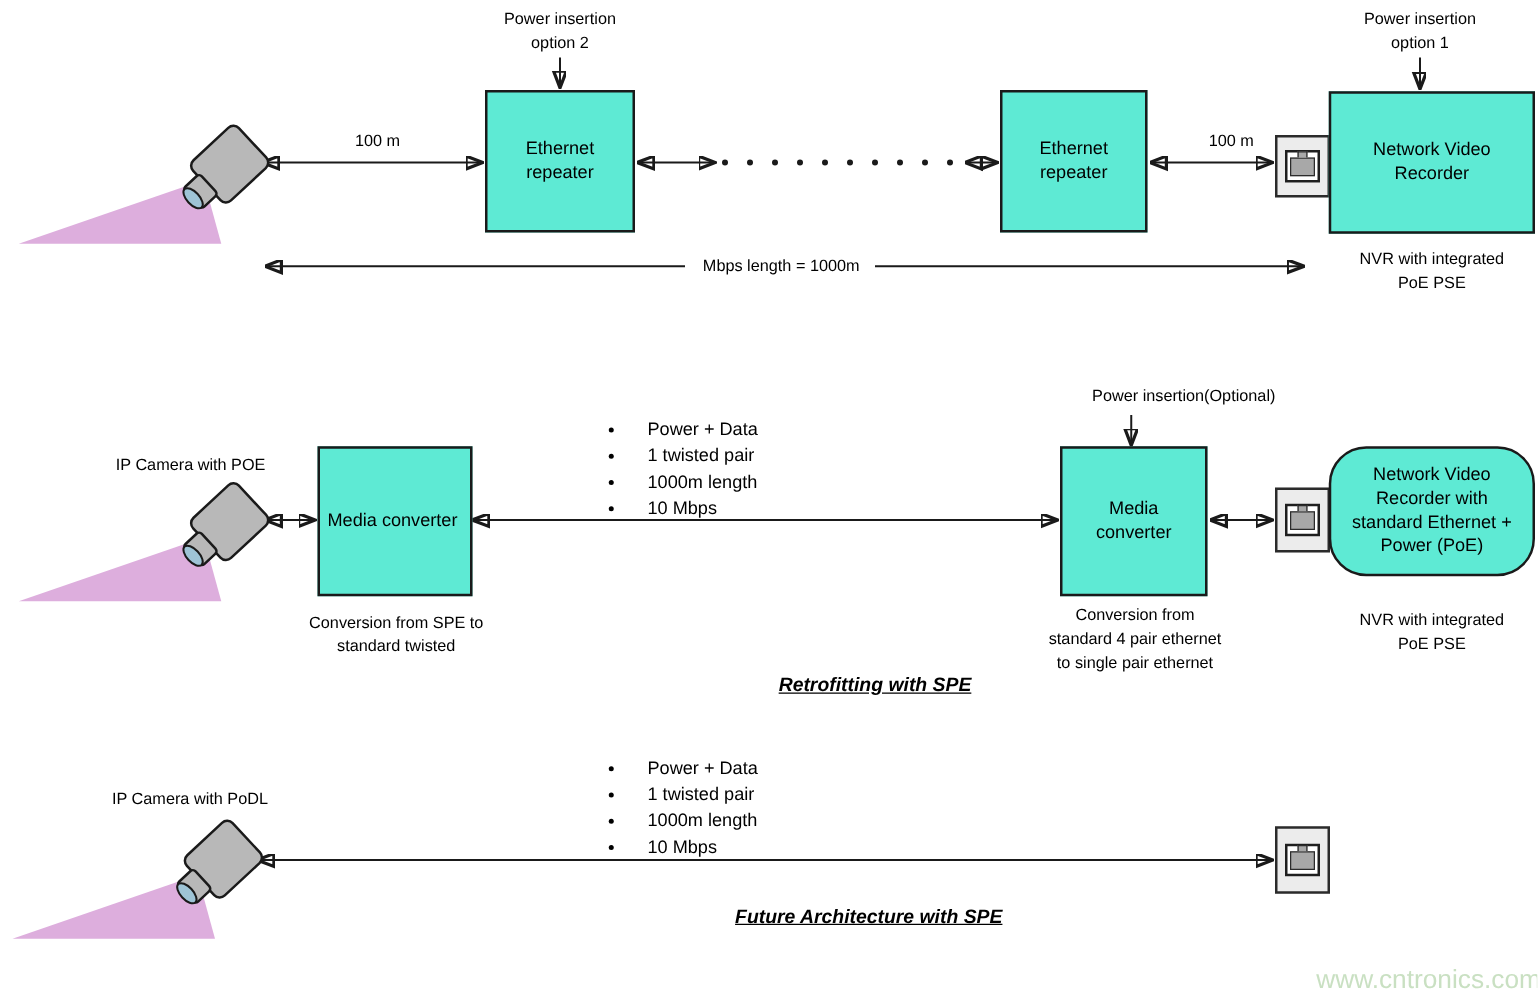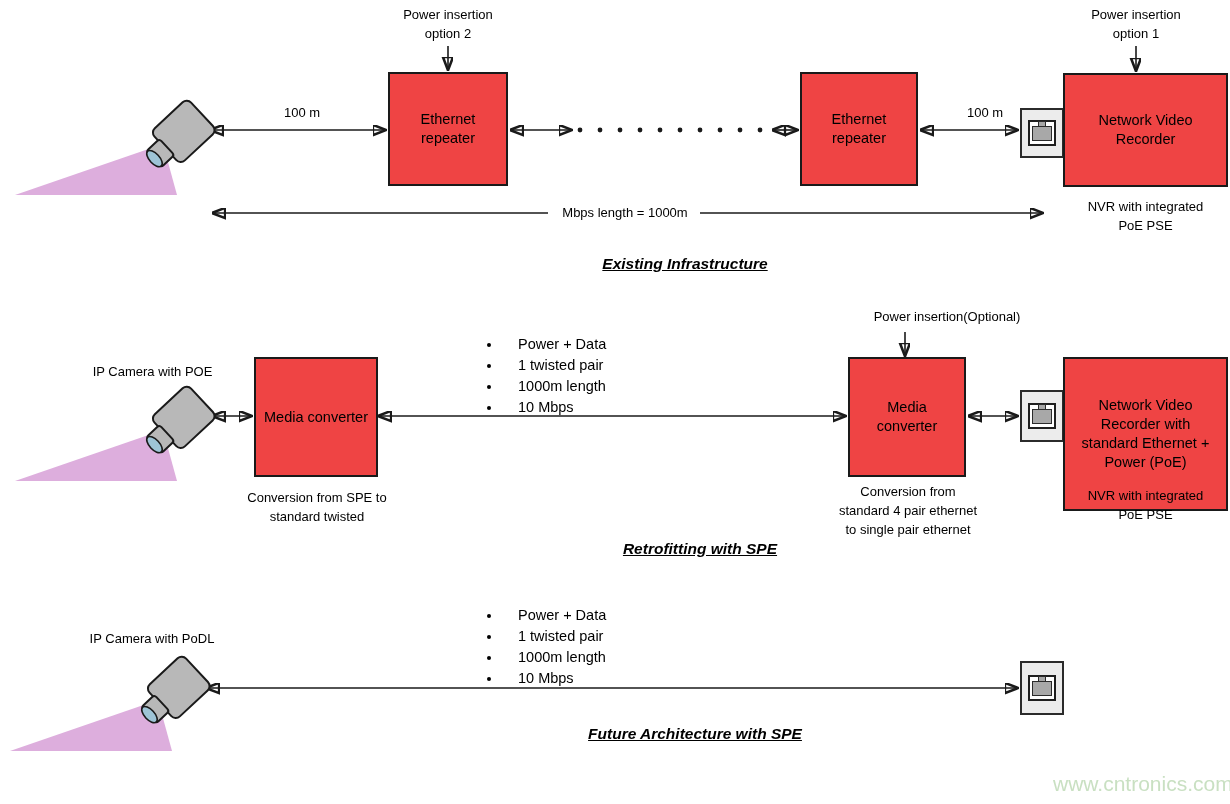--- a/index.html
+++ b/index.html
@@ -17,24 +17,24 @@
     width: 1230px;
     height: 804px;
     overflow: hidden;
     background: #ffffff;
   }
 
   
   .node-box {
     position: absolute;
     border: 2px solid #1a1a1a;
-    background: #ef4444;
+    background: #5eead4;
     display: flex;
     align-items: center;
-    justify-content: center;
+    justify-content: flex-start;
     text-align: center;
     font-size: 14.5px;
     line-height: 19px;
     color: #000;
     box-sizing: border-box;
   }
   .node-box span { display: block; padding: 0 6px; }
 
   
   .lbl {
@@ -251,21 +251,20 @@
   <div class="node-box" style="left:1063px; top:73px; width:165px; height:114px;">
     <span>Network Video
 Recorder</span>
   </div>
 
   <div class="lbl" style="left:552px; top:203px; width:146px;">Mbps length = 1000m</div>
 
   <div class="lbl" style="left:1063px; top:197px; width:165px;">NVR with integrated
 PoE PSE</div>
 
-  <div class="section-title" style="left:515px; top:255px; width:340px;">Existing Infrastructure</div>
 
   <div class="lbl" style="left:822px; top:307px; width:250px;">Power insertion(Optional)</div>
 
   <div class="lbl" style="left:70px; top:362px; width:165px;">IP Camera with POE</div>
 
   <div class="camera" style="left:125px; top:378px;">
     <svg viewBox="0 0 120 110" width="120" height="110" style="overflow:visible;">
       <polygon class="cam-cone" points="38,52 52,103 -110,103"></polygon>
       <g transform="rotate(-43 58 40)">
         <rect class="cam-body" x="34" y="18" width="50" height="44" rx="6" ry="6"></rect>
@@ -300,21 +299,21 @@
   <div class="lbl" style="left:818px; top:482px; width:180px;">Conversion from
 standard 4 pair ethernet
 to single pair ethernet</div>
 
   <div class="rj45" style="left:1020px; top:390px; width:44px; height:52px;">
     <div class="inner">
       <div class="plug"></div>
     </div>
   </div>
 
-  <div class="node-box" style="left:1063px; top:357px; width:165px; height:154px;">
+  <div class="node-box" style="left:1063px; top:357px; width:165px; height:104px;border-radius:30px;">
     <span>Network Video
 Recorder with
 standard Ethernet +
 Power (PoE)</span>
   </div>
 
   <div class="lbl" style="left:1063px; top:486px; width:165px;">NVR with integrated
 PoE PSE</div>
 
   <div class="section-title" style="left:530px; top:540px; width:340px;">Retrofitting with SPE</div>

